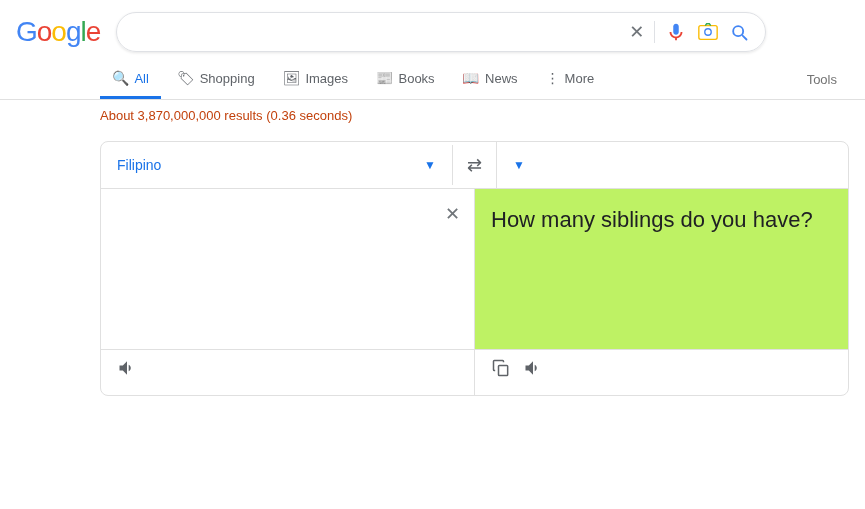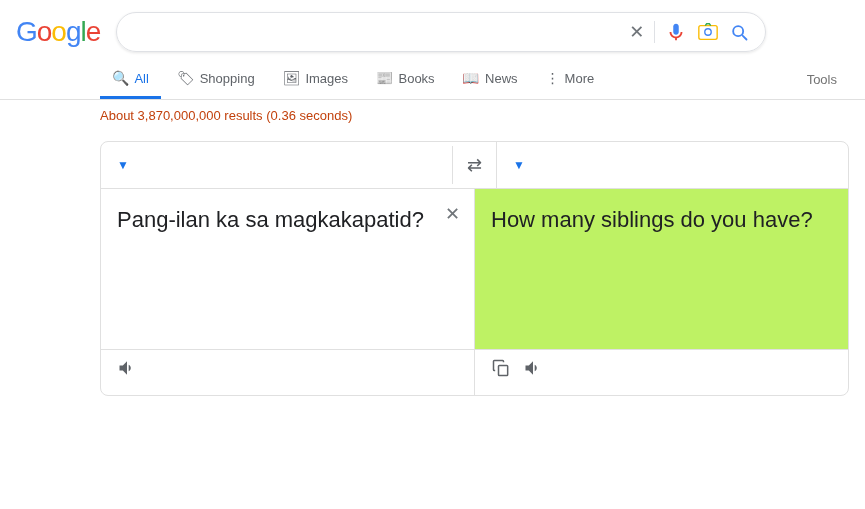--- a/index.html
+++ b/index.html
@@ -311,33 +311,33 @@
 </nav>
 
 <div class="results-count">
   <span>About 3,870,000,000 results (0.36 seconds)</span>
 </div>
 
 <div class="translate-widget">
 
   <div class="translate-header">
     <div class="lang-select-wrapper">
+      <span class="lang-label">Filipino</span>
       <span class="dropdown-arrow">▼</span>
     </div>
     <div class="swap-btn">
       ⇄
     </div>
     <div class="lang-select-wrapper">
       <span class="dropdown-arrow">▼</span>
     </div>
   </div>
 
   <div class="translate-body">
     <div class="translate-left">
-      <div class="source-text">Pang-ilan ka sa magkakapatid?</div>
       <button class="clear-btn">✕</button>
     </div>
     <div class="translate-right">
       <div class="translated-text">How many siblings do you have?</div>
     </div>
   </div>
 
   <div class="translate-bottom">
     <div class="translate-left-footer">
       <span class="footer-icon">

